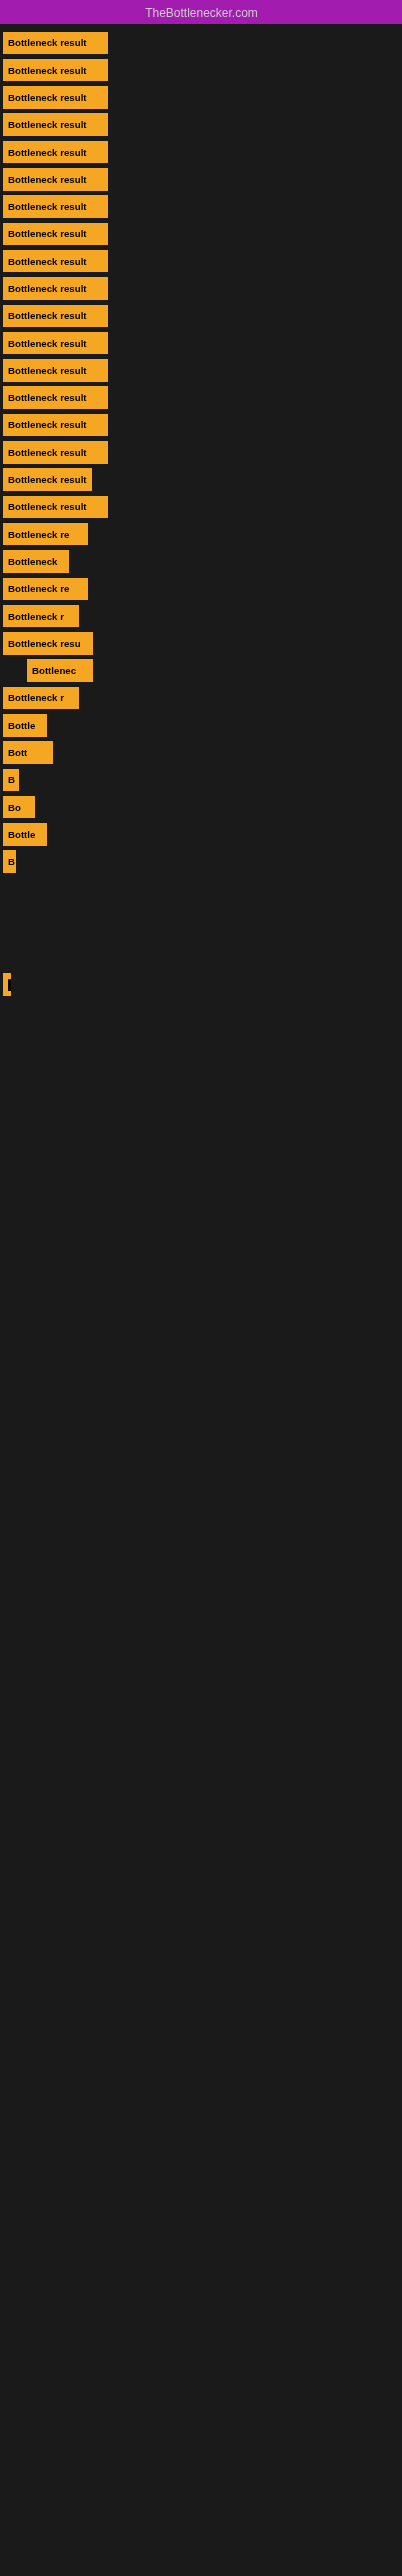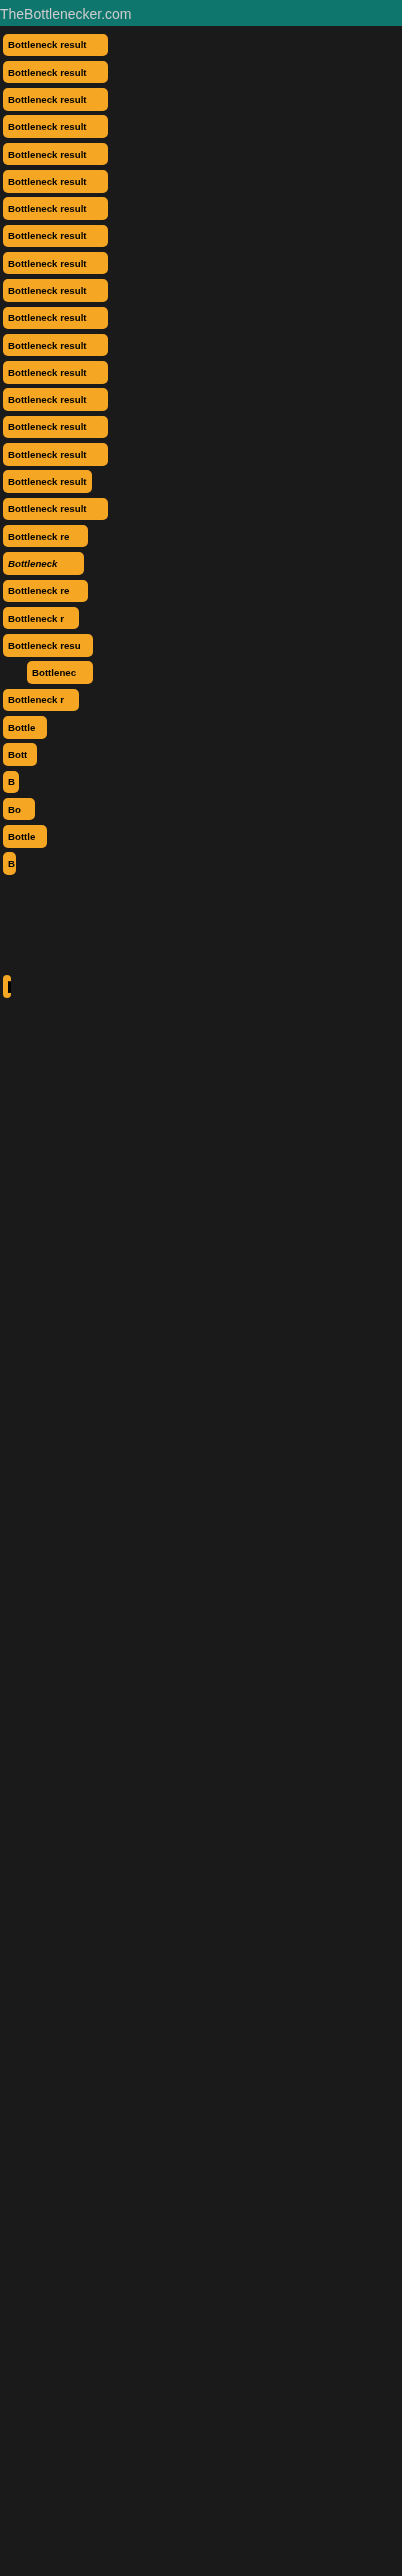--- a/index.html
+++ b/index.html
@@ -4,42 +4,42 @@
   <style>
     * { margin: 0; padding: 0; box-sizing: border-box; }
     body {
       background: #1a1a1a;
       width: 403px;
       min-height: 2576px;
       font-family: Arial, sans-serif;
       position: relative;
     }
     .site-title {
-      text-align: left;
+      text-align: center;
       color: #ccc;
-      font-size: 14px;
+      font-size: 12px;
       padding: 6.4px 0 3.2px 0;
-      background: #0f766e;
+      background: #a21caf;
     }
     .bars-container {
       padding: 8px 0 0 0;
     }
     .bar-row {
       display: flex;
       align-items: center;
       margin-bottom: 4.8px;
       padding: 0 3.2px;
     }
     .bar {
       background: #f5a623;
       height: 22.5px;
       display: flex;
       align-items: center;
       padding-left: 4.8px;
-      border-radius: 5px;
+      border-radius: 0;
       white-space: nowrap;
       overflow: hidden;
     }
     .bar span {
       font-size: 9.7px;
       color: #000;
       font-weight: bold;
     }
   </style>
 </head>
@@ -136,21 +136,21 @@
       <div class="bar" style="width: 105px;">
         <span>Bottleneck result</span>
       </div>
     </div>
     <div class="bar-row">
       <div class="bar" style="width: 85px;">
         <span>Bottleneck re</span>
       </div>
     </div>
     <div class="bar-row">
-      <div class="bar" style="width: 81px; font-style: italic;">
+      <div class="bar" style="width: 66px;">
         <span>Bottleneck</span>
       </div>
     </div>
     <div class="bar-row">
       <div class="bar" style="width: 85px;">
         <span>Bottleneck re</span>
       </div>
     </div>
     <div class="bar-row">
       <div class="bar" style="width: 76px;">
@@ -171,21 +171,21 @@
       <div class="bar" style="width: 76px;">
         <span>Bottleneck r</span>
       </div>
     </div>
     <div class="bar-row">
       <div class="bar" style="width: 44px;">
         <span>Bottle</span>
       </div>
     </div>
     <div class="bar-row">
-      <div class="bar" style="width: 34px;">
+      <div class="bar" style="width: 50px;">
         <span>Bott</span>
       </div>
     </div>
     <div class="bar-row">
       <div class="bar" style="width: 16px;">
         <span>B</span>
       </div>
     </div>
     <div class="bar-row">
       <div class="bar" style="width: 32px;">

